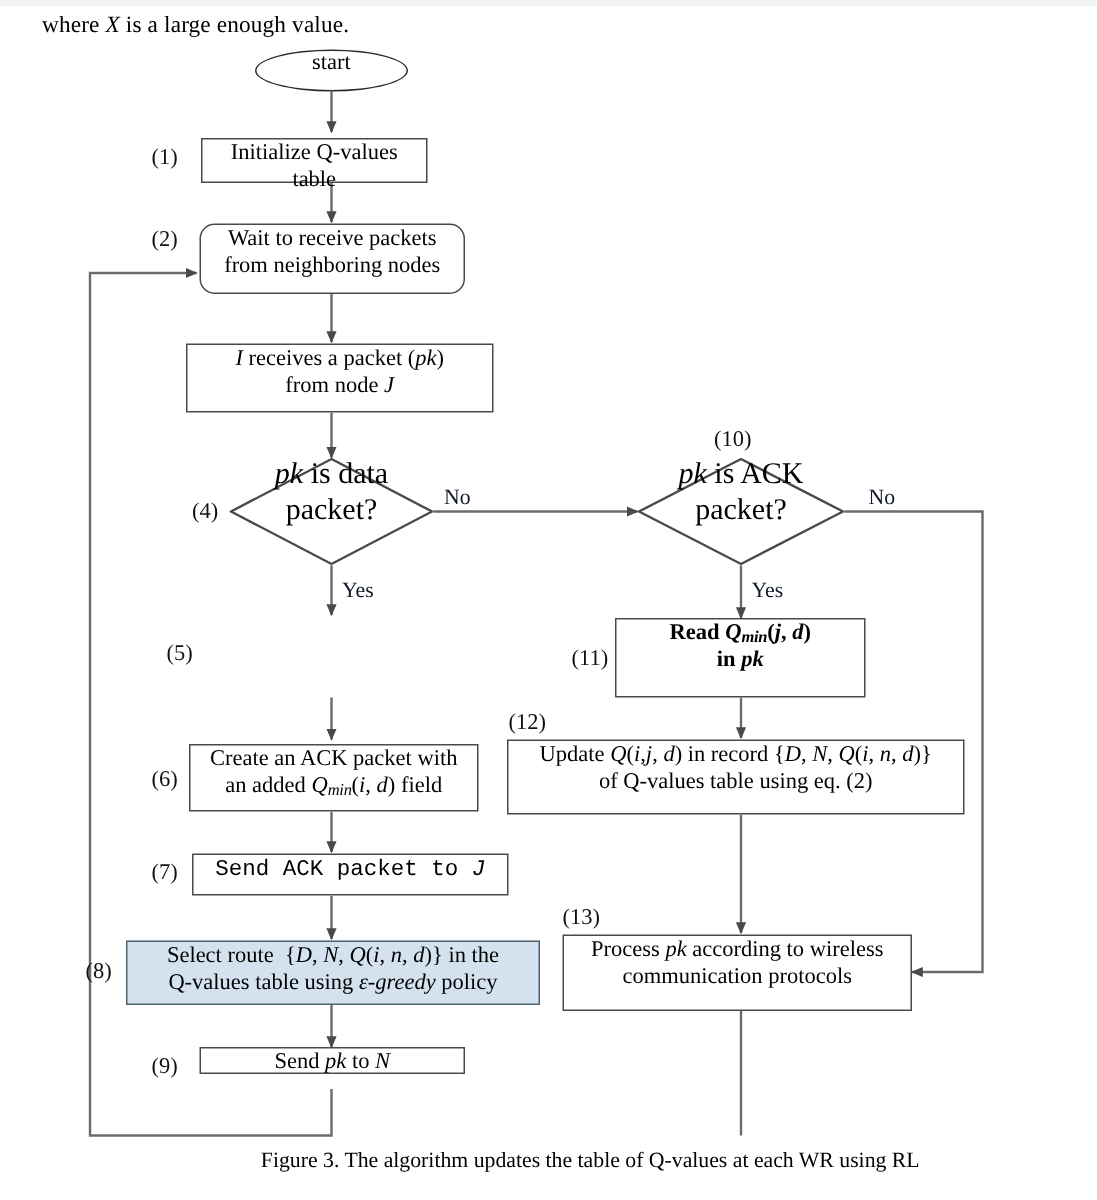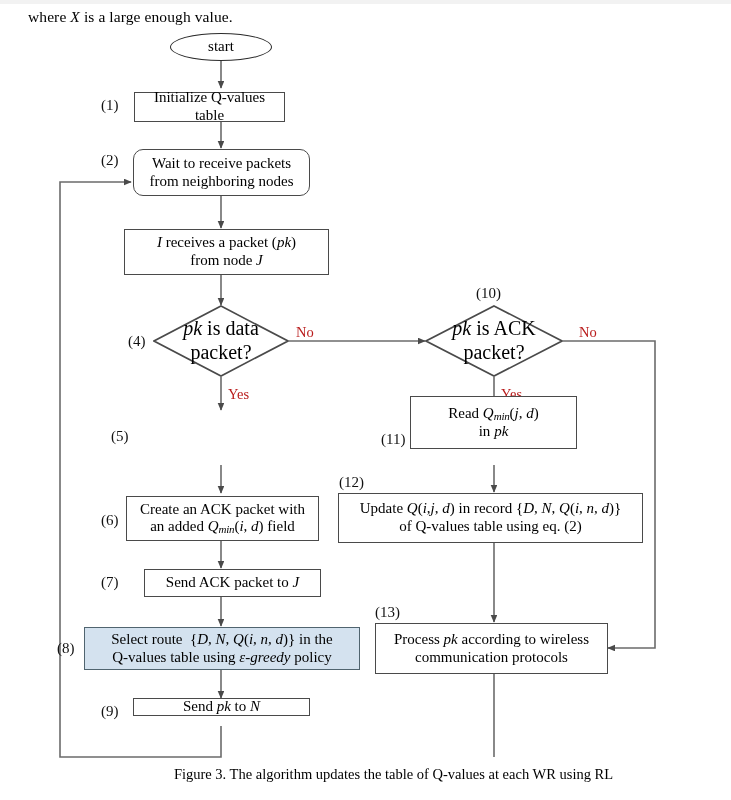--- a/index.html
+++ b/index.html
@@ -8,34 +8,34 @@
     font-family:"Liberation Serif","DejaVu Serif",serif;
     color:#000;position:relative;overflow:hidden;
   }
   .topstrip{position:absolute;left:0;top:0;width:731px;height:4px;background:#f2f2f2;}
   #stage{position:absolute;left:0;top:0;width:731px;height:800px;}
   svg#wires{position:absolute;left:0;top:0;width:731px;height:800px;pointer-events:none;}
 
   .lead{position:absolute;left:28px;top:8px;font-size:15.5px;letter-spacing:.1px;white-space:nowrap;}
   .lead i{font-style:italic;}
 
-  .node{position:absolute;box-sizing:border-box;display:flex;align-items:center;
+  .node{position:absolute;box-sizing:border-box;display:flex;
         justify-content:center;text-align:center;line-height:1.18;}
 
   .box{border:1.6px solid #4a4a4a;background:#fff;font-size:15px;padding:1px 6px;}
   .box.hl{background:#d4e2ef;border-color:#50646f;}
 
   .terminator{border:1.6px solid #2b2b2b;border-radius:50%;background:#fff;font-size:15px;}
 
   .diamond{background:transparent;font-size:20px;}
   .diamond .dlabel{position:relative;z-index:2;}
   .diamond .dshape{position:absolute;left:0;top:0;width:100%;height:100%;z-index:1;}
 
   .step{position:absolute;font-size:15px;color:#111;white-space:nowrap;}
-  .edgetag{position:absolute;font-size:14.5px;color:#b91c1c;white-space:nowrap;}
+  .edgetag{position:absolute;font-size:14.5px;color:#0f172a;white-space:nowrap;}
 
   .cap{position:absolute;left:0;top:766px;width:731px;text-align:center;font-size:14.5px;padding-left:28px;}
 
   i.v{font-style:italic;}
   .sub{font-size:11px;font-style:italic;vertical-align:-2px;letter-spacing:-.2px;}
 </style>
 </head>
 <body>
 
 <div class="topstrip"></div>
@@ -116,21 +116,21 @@
   <div class="edgetag" style="left:228px;top:386px;">Yes</div>
 
   <div class="step" style="left:111px;top:428px;">(5)</div>
 
   <div class="step" style="left:101px;top:512px;">(6)</div>
   <div class="node box" style="left:126px;top:496px;width:193px;height:45px;">
     <span>Create an ACK packet with<br>an added <i class="v">Q<span class="sub">min</span></i>(<i class="v">i</i>, <i class="v">d</i>) field</span>
   </div>
 
   <div class="step" style="left:101px;top:574px;">(7)</div>
-  <div class="node box" style="left:144px;top:569px;width:177px;height:28px;">
+  <div class="node box" style="left:128px;top:569px;width:211px;height:28px;font-family:Liberation Mono, monospace;">
     <span>Send ACK packet to <i class="v">J</i></span>
   </div>
 
   <div class="step" style="left:57px;top:640px;">(8)</div>
   <div class="node box hl" style="left:84px;top:627px;width:276px;height:43px;">
     <span>Select route&nbsp; {<i class="v">D</i>, <i class="v">N</i>, <i class="v">Q</i>(<i class="v">i</i>, <i class="v">n</i>, <i class="v">d</i>)} in the<br>Q-values table using <i class="v">ε-greedy</i> policy</span>
   </div>
 
   <div class="step" style="left:101px;top:703px;">(9)</div>
   <div class="node box" style="left:133px;top:698px;width:177px;height:18px;">
@@ -141,21 +141,21 @@
   <div class="node diamond" style="left:425px;top:305px;width:138px;height:72px;">
     <svg class="dshape" viewBox="0 0 138 72" preserveAspectRatio="none">
       <polygon points="69,1 137,36 69,71 1,36" fill="#fff" stroke="#4a4a4a" stroke-width="1.6"></polygon>
     </svg>
     <span class="dlabel"><i class="v">pk</i> is ACK<br>packet?</span>
   </div>
   <div class="edgetag" style="left:579px;top:324px;">No</div>
   <div class="edgetag" style="left:501px;top:386px;">Yes</div>
 
   <div class="step" style="left:381px;top:431px;">(11)</div>
-  <div class="node box" style="left:410px;top:396px;width:167px;height:53px;">
+  <div class="node box" style="left:410px;top:412px;width:167px;height:53px;font-weight:bold;">
     <span>Read <i class="v">Q<span class="sub">min</span></i>(<i class="v">j</i>, <i class="v">d</i>)<br>in <i class="v">pk</i></span>
   </div>
 
   <div class="step" style="left:339px;top:474px;">(12)</div>
   <div class="node box" style="left:338px;top:493px;width:305px;height:50px;">
     <span>Update <i class="v">Q</i>(<i class="v">i</i>,<i class="v">j</i>, <i class="v">d</i>) in record {<i class="v">D</i>, <i class="v">N</i>, <i class="v">Q</i>(<i class="v">i</i>, <i class="v">n</i>, <i class="v">d</i>)}<br>of Q-values table using eq. (2)</span>
   </div>
 
   <div class="step" style="left:375px;top:604px;">(13)</div>
   <div class="node box" style="left:375px;top:623px;width:233px;height:51px;">

